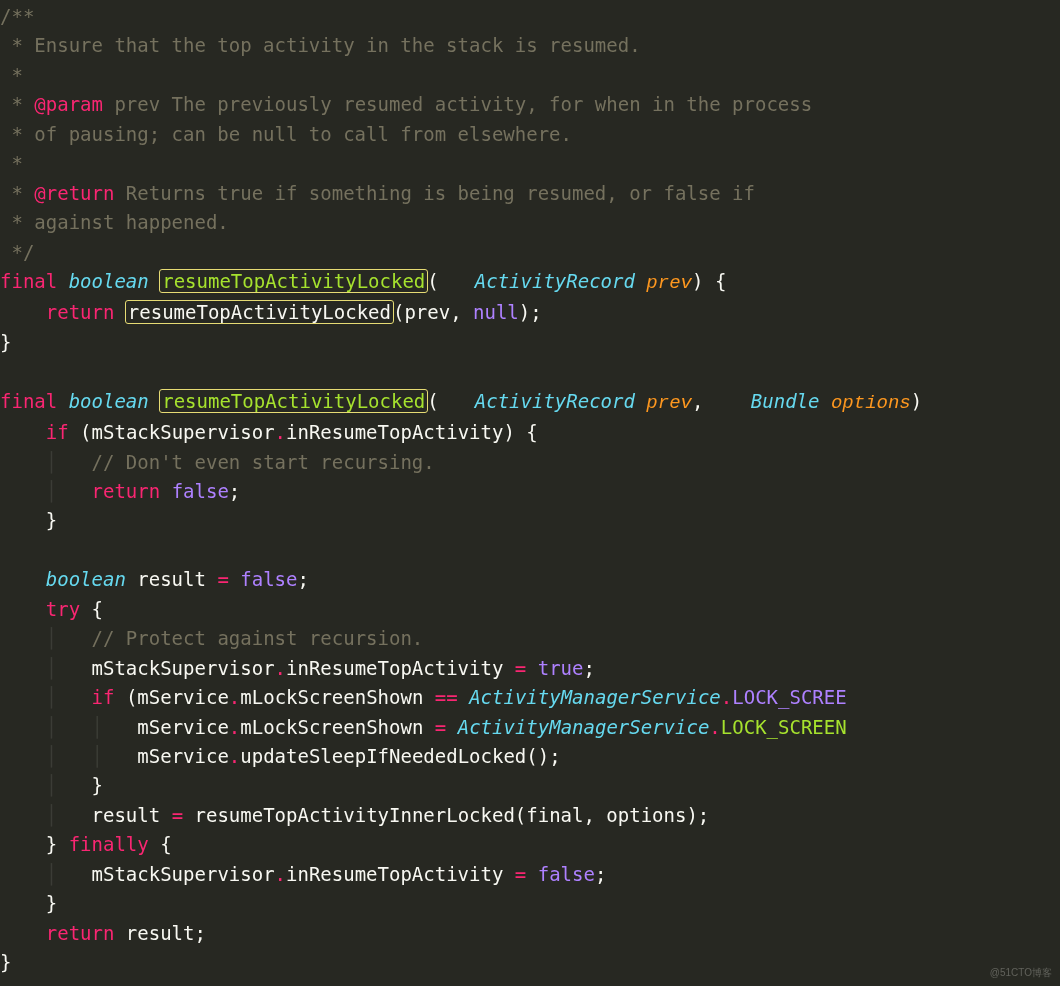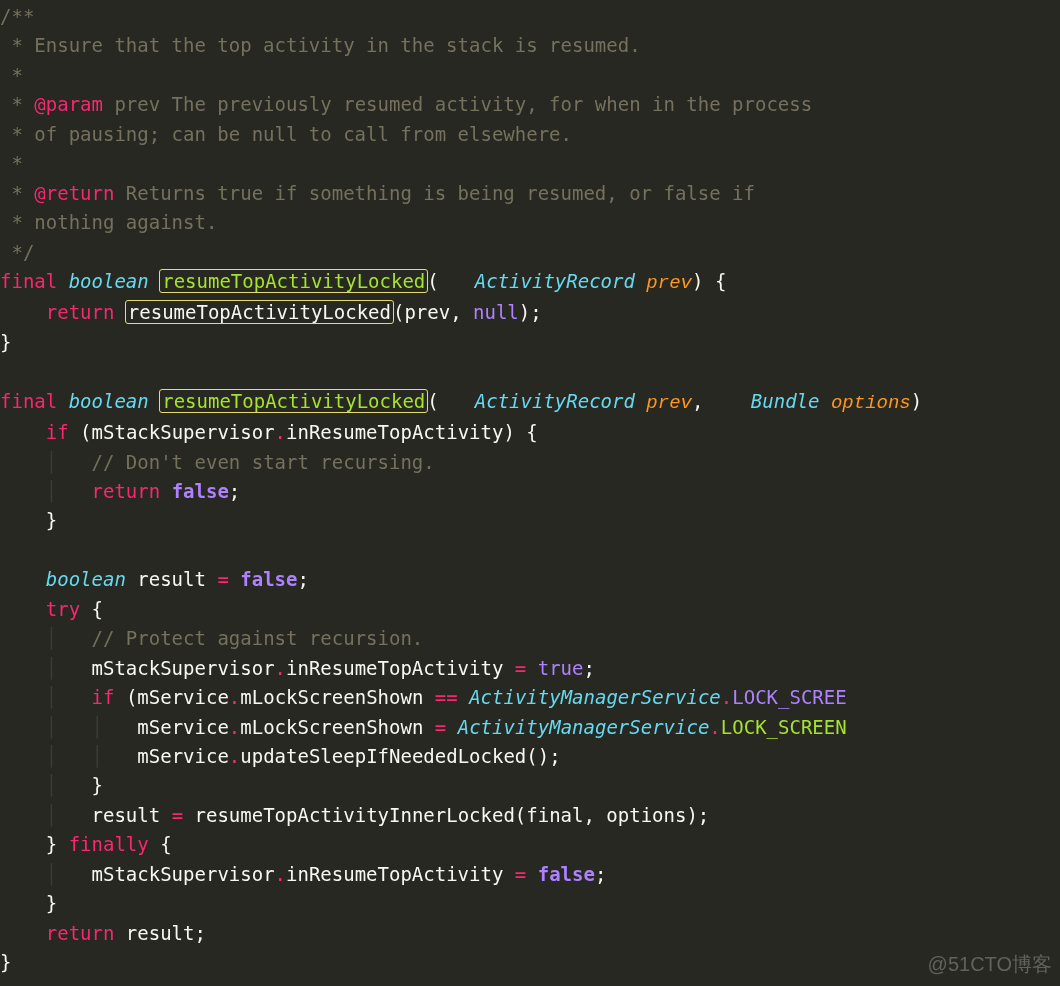--- a/index.html
+++ b/index.html
@@ -20,53 +20,53 @@
   }
   .c-comment   { color: #75715e; }
   .c-doctag    { color: #f92672; margin-top: 6px; }
   .c-keyword   { color: #f92672; }
   .c-type      { color: #66d9ef; font-style: italic; }
   .c-fndef     { color: #a6e22e; }
   .c-param     { color: #fd971f; font-style: italic; font-family: Liberation Mono, monospace; }
   .c-paramtype { color: #66d9ef; font-style: italic; margin-left: 36px; }
   .c-null      { color: #ae81ff; }
   .c-true      { color: #ae81ff; }
-  .c-false     { color: #ae81ff; font-weight: bold; }
+  .c-false     { color: #ae81ff; }
   .c-op        { color: #f92672; }
   .c-plain     { color: #f8f8f2; }
   .c-const     { color: #ae81ff; margin-top: 11px; }
   .c-member    { color: #a6e22e; }
   .c-classit   { color: #66d9ef; font-style: italic; }
   .hlbox {
     outline: 1px solid #e6db74;
     border-radius: 2px;
     padding: 0 2px;
   }
   .indent-guide { color: #3b3c36; }
   .watermark {
     position: fixed;
     right: 8px;
     bottom: 6px;
     color: #9b9b94;
-    font-size: 20px;
+    font-size: 10px;
     font-family: sans-serif;
     opacity: 0.5;
   }
 </style>
 </head>
 <body>
 
 <pre><span class="c-comment">/**</span>
 <span class="c-comment"> * Ensure that the top activity in the stack is resumed.</span>
 <span class="c-comment"> *</span>
 <span class="c-comment"> * </span><span class="c-doctag">@param</span><span class="c-comment"> prev The previously resumed activity, for when in the process</span>
 <span class="c-comment"> * of pausing; can be null to call from elsewhere.</span>
 <span class="c-comment"> *</span>
 <span class="c-comment"> * </span><span class="c-doctag">@return</span><span class="c-comment"> Returns true if something is being resumed, or false if</span>
-<span class="c-comment"> * nothing against.</span>
+<span class="c-comment"> * against happened.</span>
 <span class="c-comment"> */</span>
 <span class="c-keyword">final</span> <span class="c-type">boolean</span> <span class="c-fndef hlbox">resumeTopActivityLocked</span><span class="c-plain">(</span><span class="c-paramtype">ActivityRecord</span> <span class="c-param">prev</span><span class="c-plain">)</span> <span class="c-plain">{</span>
     <span class="c-keyword">return</span> <span class="c-plain hlbox">resumeTopActivityLocked</span><span class="c-plain">(prev, </span><span class="c-null">null</span><span class="c-plain">);</span>
 <span class="c-plain">}</span>
 
 <span class="c-keyword">final</span> <span class="c-type">boolean</span> <span class="c-fndef hlbox">resumeTopActivityLocked</span><span class="c-plain">(</span><span class="c-paramtype">ActivityRecord</span> <span class="c-param">prev</span><span class="c-plain">, </span><span class="c-paramtype">Bundle</span> <span class="c-param">options</span><span class="c-plain">)</span>
     <span class="c-keyword">if</span> <span class="c-plain">(</span><span class="c-plain">mStackSupervisor</span><span class="c-op">.</span><span class="c-plain">inResumeTopActivity</span><span class="c-plain">)</span> <span class="c-plain">{</span>
     <span class="indent-guide">│</span>   <span class="c-comment">// Don't even start recursing.</span>
     <span class="indent-guide">│</span>   <span class="c-keyword">return</span> <span class="c-false">false</span><span class="c-plain">;</span>
     <span class="c-plain">}</span>

